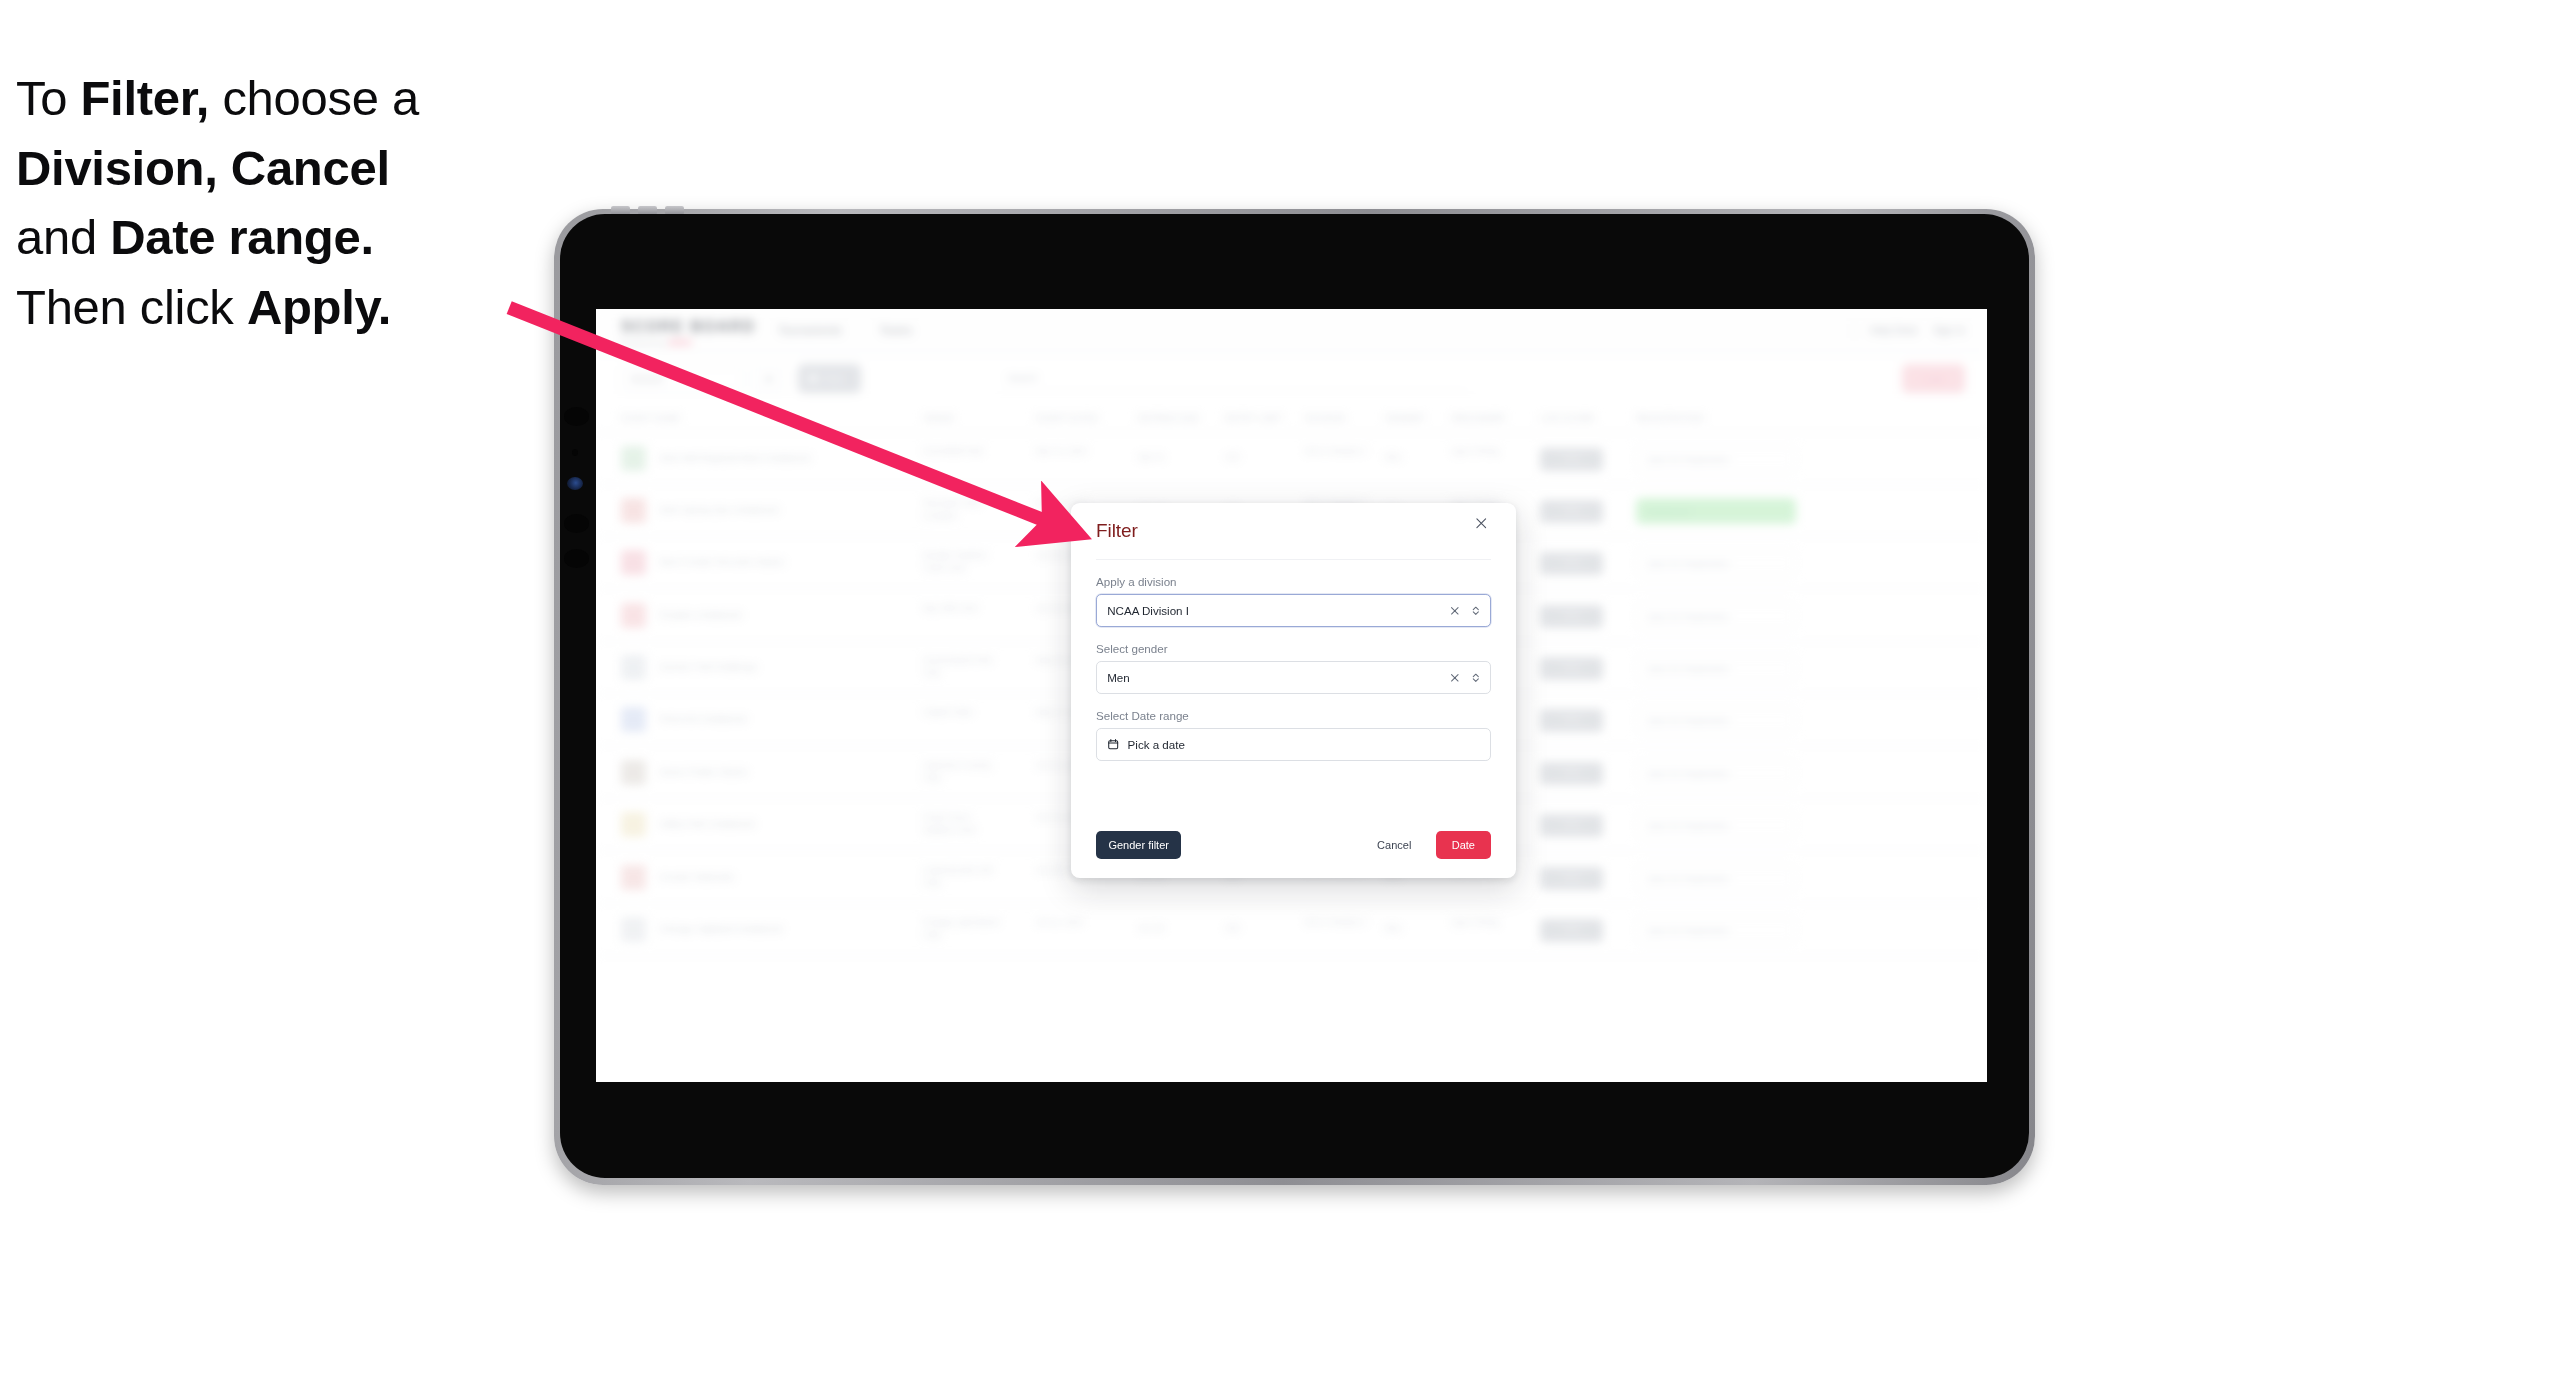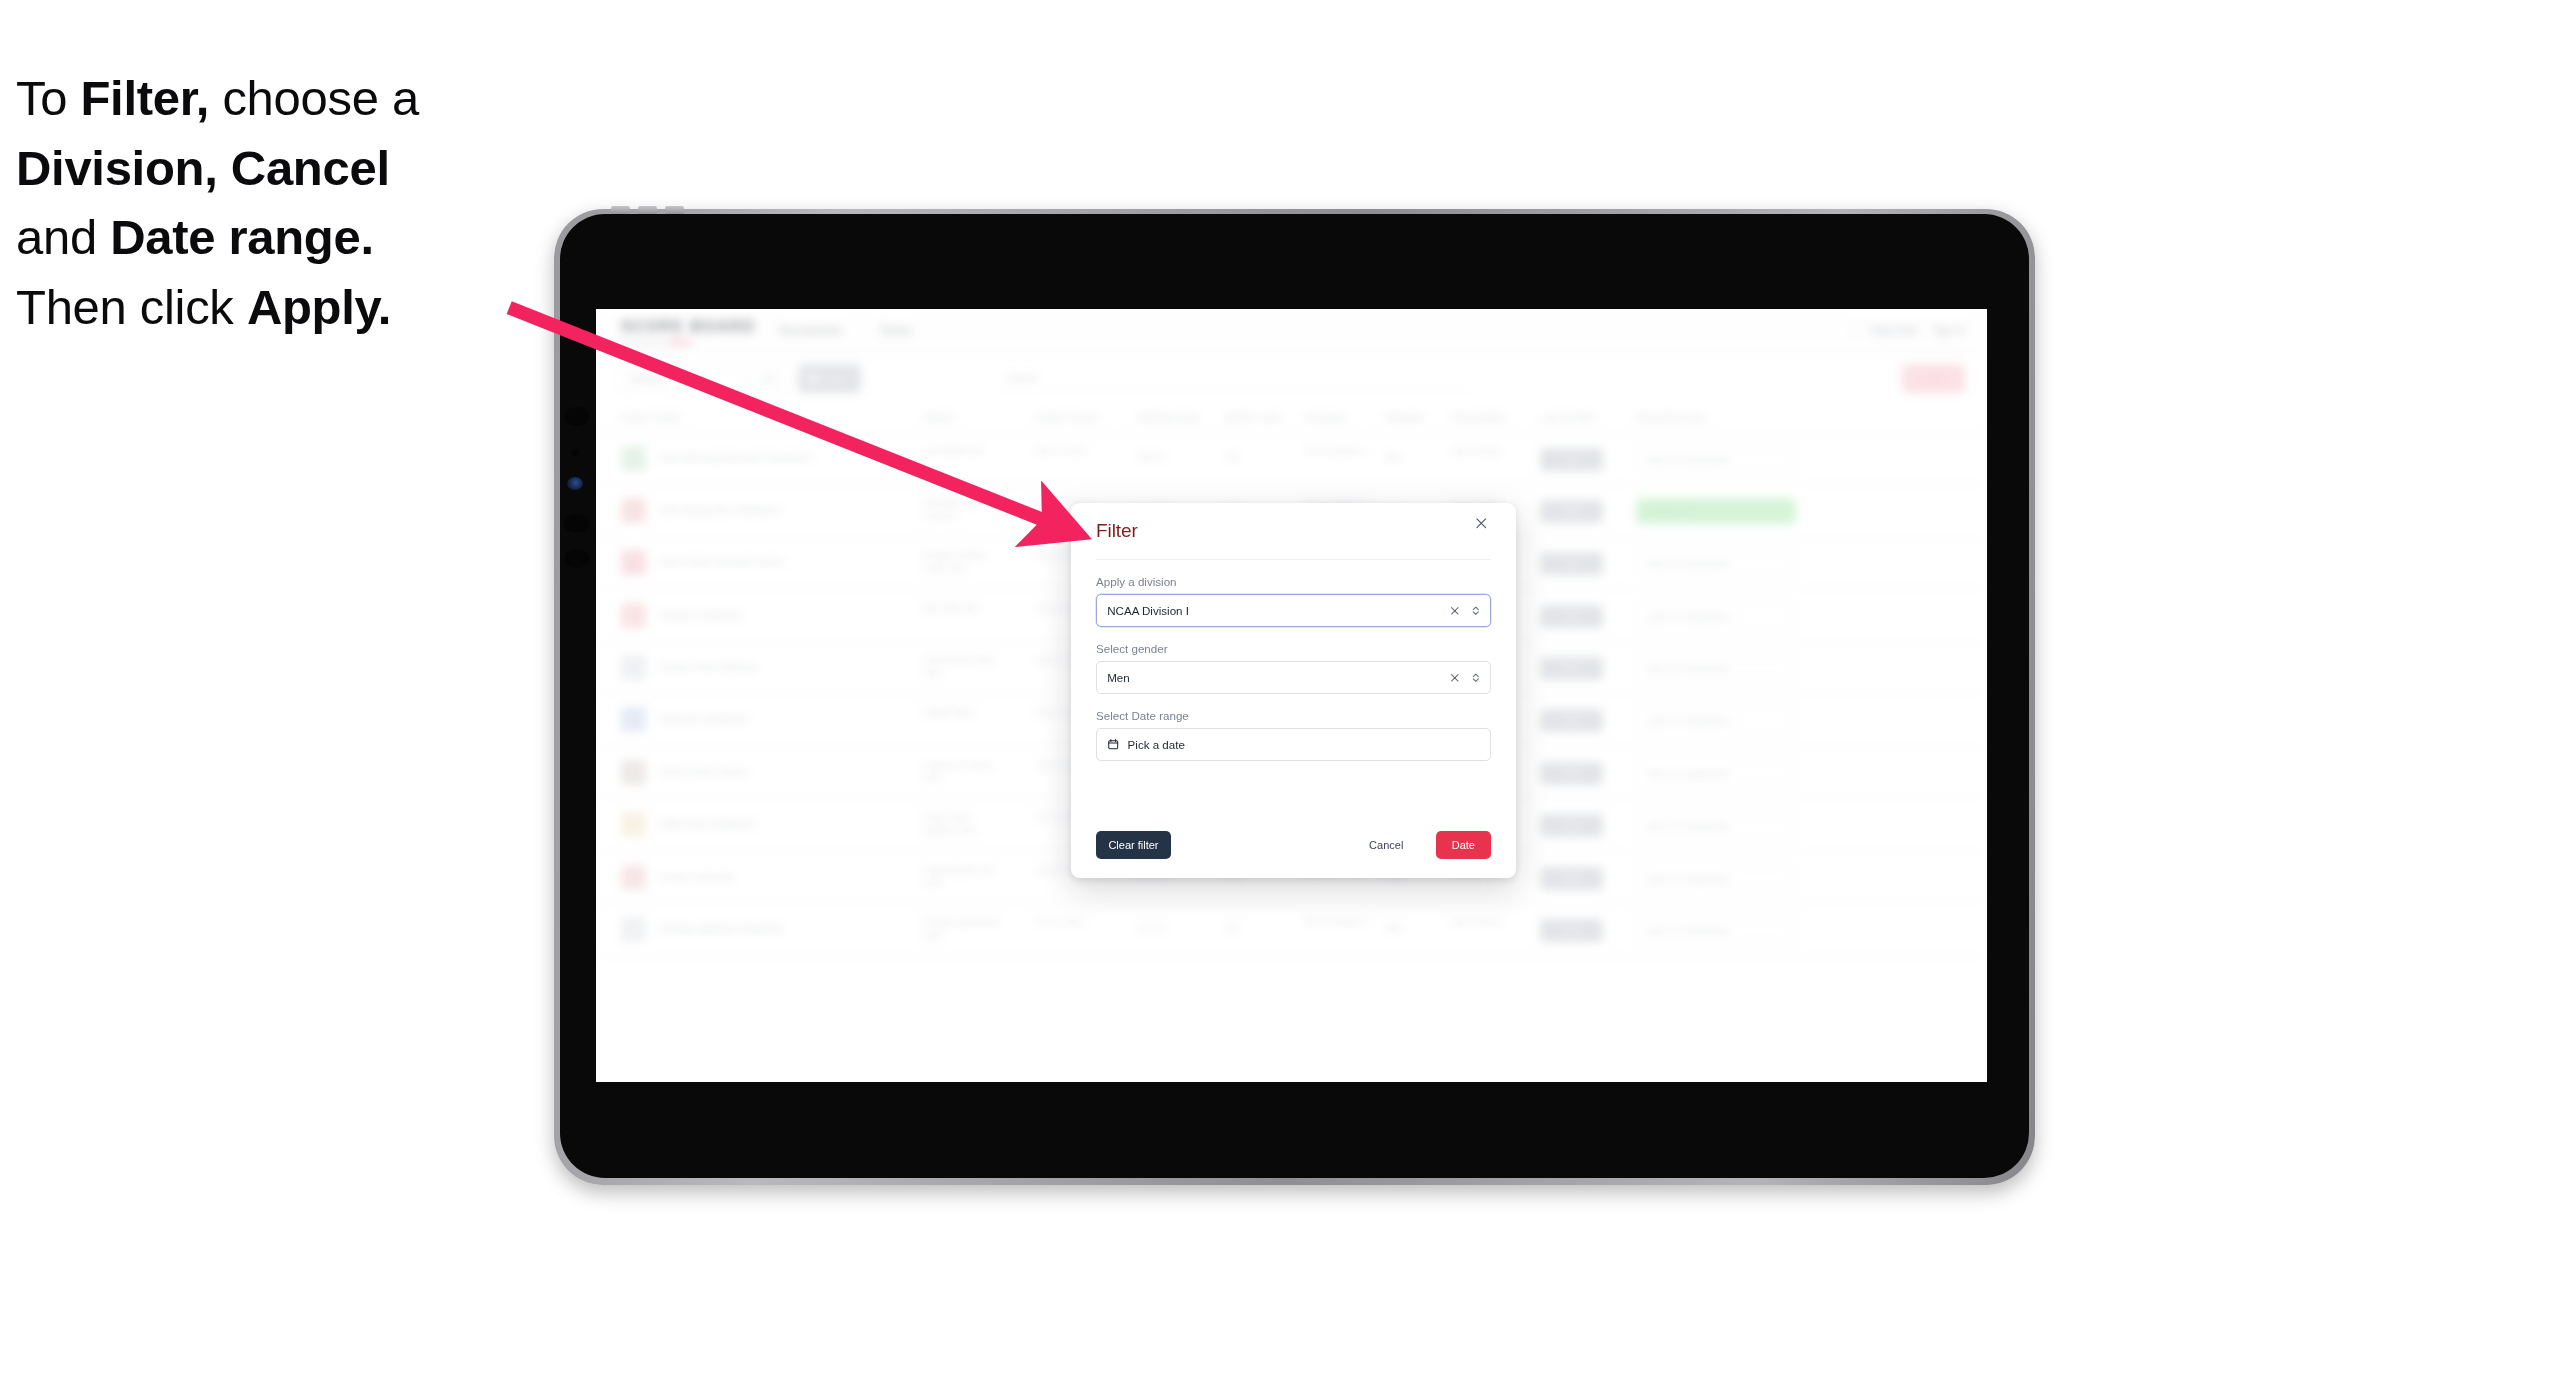--- a/index.html
+++ b/index.html
@@ -220,21 +220,21 @@
     display: flex; align-items: center; justify-content: space-between;
   }
   .btn {
     border: none; cursor: pointer; font-family: "Liberation Sans", sans-serif;
     border-radius: 5.1px;
   }
   .btn-clear {
     background: #253347; color: #ffffff;
     font-size: 11px; padding: 8px 12.4px;
   }
-  .right-actions { display: flex; align-items: center; gap: 28px; }
+  .right-actions { display: flex; align-items: center; gap: 20px; }
   .btn-cancel { background: transparent; color: #3d4452; font-size: 11px; padding: 7.3px 4.4px; }
   .btn-apply { background: #e8334f; color: #ffffff; font-size: 11px; padding: 8px 16px; }
 
   
   #arrow { position: absolute; left: 0; top: 0; width: 2576px; height: 1386px; pointer-events: none; }
 </style>
 </head>
 <body>
 
 <div id="stage">
@@ -566,21 +566,21 @@
         <svg viewBox="0 0 18 18" fill="none" stroke="currentColor" stroke-width="1.5" stroke-linecap="round" stroke-linejoin="round">
           <rect x="2.5" y="4" width="13" height="11.5" rx="1.8"></rect>
           <path d="M5.6 2.2 L5.6 5.2 M12.4 2.2 L12.4 5.2"></path>
           <path d="M2.5 7.4 L15.5 7.4"></path>
         </svg>
       </span>
       <span class="f-ph">Pick a date</span>
     </div>
 
     <div class="m-foot">
-      <button class="btn btn-clear">Clear filter</button>
+      <button class="btn btn-clear">Gender filter</button>
       <div class="right-actions">
         <button class="btn btn-cancel">Cancel</button>
         <button class="btn btn-apply">Date</button>
       </div>
     </div>
   </div>
 
   <svg id="arrow" viewBox="0 0 3542 1906">
     <defs>
       <marker id="ah" markerWidth="5.2" markerHeight="5.2" refX="2.2" refY="2.6" orient="auto">

